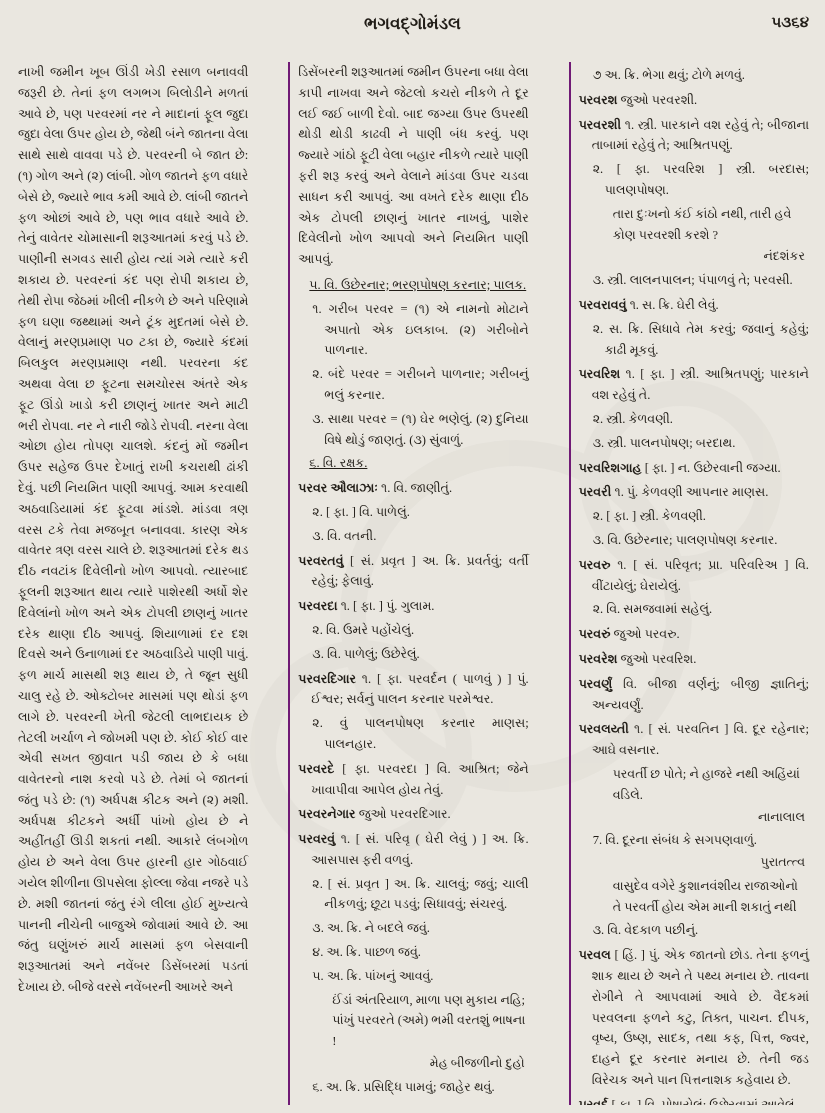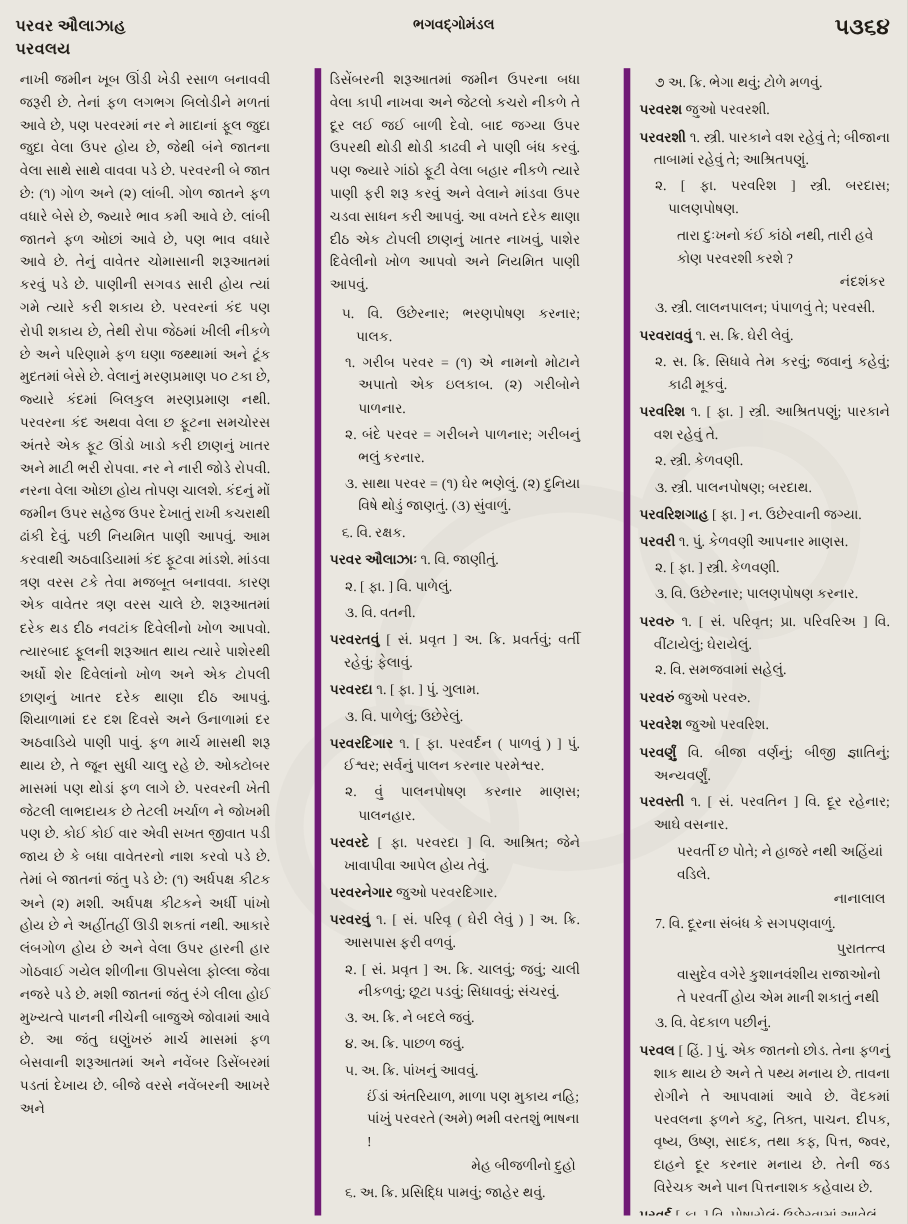--- a/index.html
+++ b/index.html
@@ -51,61 +51,62 @@
     font-size: 14.5px;
     line-height: 21px;
     letter-spacing: .3px;
   }
   .header .title {
     position: absolute;
     left: 0;
     right: 0;
     top: 14px;
     text-align: center;
-    font-size: 13px;
+    font-size: 17px;
   }
   .header .pageno {
     position: absolute;
     right: 16px;
     top: 14px;
-    font-size: 20px;
+    font-size: 15px;
     margin-left: 40px;
   }
 
   .columns {
     position: relative;
     display: flex;
     height: 1047px;
     padding: 4px 8px 0 10px;
     box-sizing: border-box;
     gap: 32px;
   }
   .col {
     flex: 1 1 0;
     padding: 0 8px;
     box-sizing: border-box;
     overflow: hidden;
     font-size: 12.6px;
     line-height: 20.8px;
     text-align: justify;
   }
-  .col + .col { border-left: 6px solid #701a75; }
+  .col + .col { border-left: 2px solid #701a75; }
 
   .col p { margin: 0 0 3px 0; }
   .para.body { margin-bottom: 5px; }
   .para.entry {
     padding-left: 13px;
     text-indent: -13px;
     margin-top: 4px;
   }
   .para.entry b { font-weight: bold; }
   .para.sense {
     padding-left: 24px;
     text-indent: -13px;
     margin-top: 3px;
+    text-decoration: underline;
   }
   .para.sub {
     padding-left: 26px;
     text-indent: -12px;
     margin-top: 3px;
   }
   .para.quote {
     padding-left: 34px;
     text-indent: 0;
     margin-top: 2px;
@@ -122,44 +123,41 @@
 
 <div class="page">
 
   <div class="watermark">
     <div class="ring r1"></div>
     <div class="ring r2"></div>
     <div class="ring r3"></div>
   </div>
 
   <div class="header">
-    <div class="catchwords">
-      <div>પરવર ઔલાઝાહ</div>
-      <div>પરવલય</div>
-    </div>
     <div class="title">ભગવદ્ગોમંડલ</div>
     <div class="pageno">૫૩૬૪</div>
   </div>
 
   <div class="columns">
     <div class="col">
         <p class="para body">નાખી જમીન ખૂબ ઊંડી ખેડી રસાળ બનાવવી જરૂરી છે. તેનાં ફળ લગભગ બિલોડીને મળતાં આવે છે, પણ પરવરમાં નર ને માદાનાં ફૂલ જુદા જુદા વેલા ઉપર હોય છે, જેથી બંને જાતના વેલા સાથે સાથે વાવવા પડે છે. પરવરની બે જાત છે: (૧) ગોળ અને (૨) લાંબી. ગોળ જાતને ફળ વધારે બેસે છે, જ્યારે ભાવ કમી આવે છે. લાંબી જાતને ફળ ઓછાં આવે છે, પણ ભાવ વધારે આવે છે. તેનું વાવેતર ચોમાસાની શરૂઆતમાં કરવું પડે છે. પાણીની સગવડ સારી હોય ત્યાં ગમે ત્યારે કરી શકાય છે. પરવરનાં કંદ પણ રોપી શકાય છે, તેથી રોપા જેઠમાં ખીલી નીકળે છે અને પરિણામે ફળ ઘણા જથ્થામાં અને ટૂંક મુદતમાં બેસે છે. વેલાનું મરણપ્રમાણ ૫૦ ટકા છે, જ્યારે કંદમાં બિલકુલ મરણપ્રમાણ નથી. પરવરના કંદ અથવા વેલા છ ફૂટના સમચોરસ અંતરે એક ફૂટ ઊંડો ખાડો કરી છાણનું ખાતર અને માટી ભરી રોપવા. નર ને નારી જોડે રોપવી. નરના વેલા ઓછા હોય તોપણ ચાલશે. કંદનું મોં જમીન ઉપર સહેજ ઉપર દેખાતું રાખી કચરાથી ઢાંકી દેવું. પછી નિયમિત પાણી આપવું. આમ કરવાથી અઠવાડિયામાં કંદ ફૂટવા માંડશે. માંડવા ત્રણ વરસ ટકે તેવા મજબૂત બનાવવા. કારણ એક વાવેતર ત્રણ વરસ ચાલે છે. શરૂઆતમાં દરેક થડ દીઠ નવટાંક દિવેલીનો ખોળ આપવો. ત્યારબાદ ફૂલની શરૂઆત થાય ત્યારે પાશેરથી અર્ધો શેર દિવેલાંનો ખોળ અને એક ટોપલી છાણનું ખાતર દરેક થાણા દીઠ આપવું. શિયાળામાં દર દશ દિવસે અને ઉનાળામાં દર અઠવાડિયે પાણી પાવું. ફળ માર્ચ માસથી શરૂ થાય છે, તે જૂન સુધી ચાલુ રહે છે. ઓક્ટોબર માસમાં પણ થોડાં ફળ લાગે છે. પરવરની ખેતી જેટલી લાભદાયક છે તેટલી ખર્ચાળ ને જોખમી પણ છે. કોઈ કોઈ વાર એવી સખત જીવાત પડી જાય છે કે બધા વાવેતરનો નાશ કરવો પડે છે. તેમાં બે જાતનાં જંતુ પડે છે: (૧) અર્ધપક્ષ કીટક અને (૨) મશી. અર્ધપક્ષ કીટકને અર્ધી પાંખો હોય છે ને અહીંતહીં ઊડી શકતાં નથી. આકારે લંબગોળ હોય છે અને વેલા ઉપર હારની હાર ગોઠવાઈ ગયેલ શીળીના ઊપસેલા ફોલ્લા જેવા નજરે પડે છે. મશી જાતનાં જંતુ રંગે લીલા હોઈ મુખ્યત્વે પાનની નીચેની બાજુએ જોવામાં આવે છે. આ જંતુ ઘણુંખરું માર્ચ માસમાં ફળ બેસવાની શરૂઆતમાં અને નવેંબર ડિસેંબરમાં પડતાં દેખાય છે. બીજે વરસે નવેંબરની આખરે અને</p>
       </div>
     <div class="col">
         <p class="para body">ડિસેંબરની શરૂઆતમાં જમીન ઉપરના બધા વેલા કાપી નાખવા અને જેટલો કચરો નીકળે તે દૂર લઈ જઈ બાળી દેવો. બાદ જગ્યા ઉપર ઉપરથી થોડી થોડી કાઢવી ને પાણી બંધ કરવું. પણ જ્યારે ગાંઠો ફૂટી વેલા બહાર નીકળે ત્યારે પાણી ફરી શરૂ કરવું અને વેલાને માંડવા ઉપર ચડવા સાધન કરી આપવું. આ વખતે દરેક થાણા દીઠ એક ટોપલી છાણનું ખાતર નાખવું, પાશેર દિવેલીનો ખોળ આપવો અને નિયમિત પાણી આપવું.</p>
         <p class="para sense">૫. વિ. ઉછેરનાર; ભરણપોષણ કરનાર; પાલક.</p>
         <p class="para sub">૧. ગરીબ પરવર = (૧) એ નામનો મોટાને અપાતો એક ઇલકાબ. (૨) ગરીબોને પાળનાર.</p>
         <p class="para sub">૨. બંદે પરવર = ગરીબને પાળનાર; ગરીબનું ભલું કરનાર.</p>
         <p class="para sub">૩. સાથા પરવર = (૧) ઘેર ભણેલું. (૨) દુનિયા વિષે થોડું જાણતું. (૩) સુંવાળું.</p>
         <p class="para sense">૬. વિ. રક્ષક.</p>
         <p class="para entry"><b>પરવર ઔલાઝાઃ</b> ૧. વિ. જાણીતું.</p>
         <p class="para sub">૨. [ ફા. ] વિ. પાળેલું.</p>
         <p class="para sub">૩. વિ. વતની.</p>
         <p class="para entry"><b>પરવરતવું</b> [ સં. પ્રવૃત ] અ. ક્રિ. પ્રવર્તવું; વર્તી રહેવું; ફેલાવું.</p>
         <p class="para entry"><b>પરવરદા</b> ૧. [ ફા. ] પું. ગુલામ.</p>
+        <p class="para sub">૨. વિ. ઉમરે પહોંચેલું.</p>
         <p class="para sub">૩. વિ. પાળેલું; ઉછેરેલું.</p>
         <p class="para entry"><b>પરવરદિગાર</b> ૧. [ ફા. પરવર્દન ( પાળવું ) ] પું. ઈશ્વર; સર્વનું પાલન કરનાર પરમેશ્વર.</p>
         <p class="para sub">૨. વું પાલનપોષણ કરનાર માણસ; પાલનહાર.</p>
         <p class="para entry"><b>પરવરદે</b> [ ફા. પરવરદા ] વિ. આશ્રિત; જેને ખાવાપીવા આપેલ હોય તેવું.</p>
         <p class="para entry"><b>પરવરનેગાર</b> જુઓ પરવરદિગાર.</p>
         <p class="para entry"><b>પરવરવું</b> ૧. [ સં. પરિવૃ ( ઘેરી લેવું ) ] અ. ક્રિ. આસપાસ ફરી વળવું.</p>
         <p class="para sub">૨. [ સં. પ્રવૃત ] અ. ક્રિ. ચાલવું; જવું; ચાલી નીકળવું; છૂટા પડવું; સિધાવવું; સંચરવું.</p>
         <p class="para sub">૩. અ. ક્રિ. ને બદલે જવું.</p>
         <p class="para sub">૪. અ. ક્રિ. પાછળ જવું.</p>
         <p class="para sub">૫. અ. ક્રિ. પાંખનું આવવું.</p>
@@ -182,21 +180,21 @@
         <p class="para sub">૩. સ્ત્રી. પાલનપોષણ; બરદાથ.</p>
         <p class="para entry"><b>પરવરિશગાહ</b> [ ફા. ] ન. ઉછેરવાની જગ્યા.</p>
         <p class="para entry"><b>પરવરી</b> ૧. પું. કેળવણી આપનાર માણસ.</p>
         <p class="para sub">૨. [ ફા. ] સ્ત્રી. કેળવણી.</p>
         <p class="para sub">૩. વિ. ઉછેરનાર; પાલણપોષણ કરનાર.</p>
         <p class="para entry"><b>પરવરુ</b> ૧. [ સં. પરિવૃત; પ્રા. પરિવરિઅ ] વિ. વીંટાયેલું; ઘેરાયેલું.</p>
         <p class="para sub">૨. વિ. સમજવામાં સહેલું.</p>
         <p class="para entry"><b>પરવરું</b> જુઓ પરવરુ.</p>
         <p class="para entry"><b>પરવરેશ</b> જુઓ પરવરિશ.</p>
         <p class="para entry"><b>પરવર્ણું</b> વિ. બીજા વર્ણનું; બીજી જ્ઞાતિનું; અન્યવર્ણું.</p>
-        <p class="para entry"><b>પરવસ્તી</b> ૧. [ સં. પરવતિન ] વિ. દૂર રહેનાર; આઘે વસનાર.</p>
+        <p class="para entry"><b>પરવલય્તી</b> ૧. [ સં. પરવતિન ] વિ. દૂર રહેનાર; આઘે વસનાર.</p>
         <p class="para quote">પરવર્તી છ પોતે; ને હાજરે નથી અહિંયાં વડિલે.</p>
         <p class="para attrib">નાનાલાલ</p>
         <p class="para sub">7. વિ. દૂરના સંબંધ કે સગપણવાળું.</p>
         <p class="para attrib">પુરાતત્ત્વ</p>
         <p class="para quote">વાસુદેવ વગેરે કુશાનવંશીય રાજાઓનો તે પરવર્તી હોય એમ માની શકાતું નથી</p>
         <p class="para sub">૩. વિ. વેદકાળ પછીનું.</p>
         <p class="para entry"><b>પરવલ</b> [ હિં. ] પું. એક જાતનો છોડ. તેના ફળનું શાક થાય છે અને તે પથ્ય મનાય છે. તાવના રોગીને તે આપવામાં આવે છે. વૈદકમાં પરવલના ફળને કટુ, તિક્ત, પાચન. દીપક, વૃષ્ય, ઉષ્ણ, સાદક, તથા કફ, પિત્ત, જ્વર, દાહને દૂર કરનાર મનાય છે. તેની જડ વિરેચક અને પાન પિત્તનાશક કહેવાય છે.</p>
         <p class="para entry"><b>પરવર્દ</b> [ ફા. ] વિ. પોષાયેલું; ઉછેરવામાં આવેલું.</p>
         <p class="para entry"> [ સં. ] પું. ( ગણિત ) શંકુ આકૃતિ; સમકક્ષ; 'પરેબોલ.'</p>
       </div>

